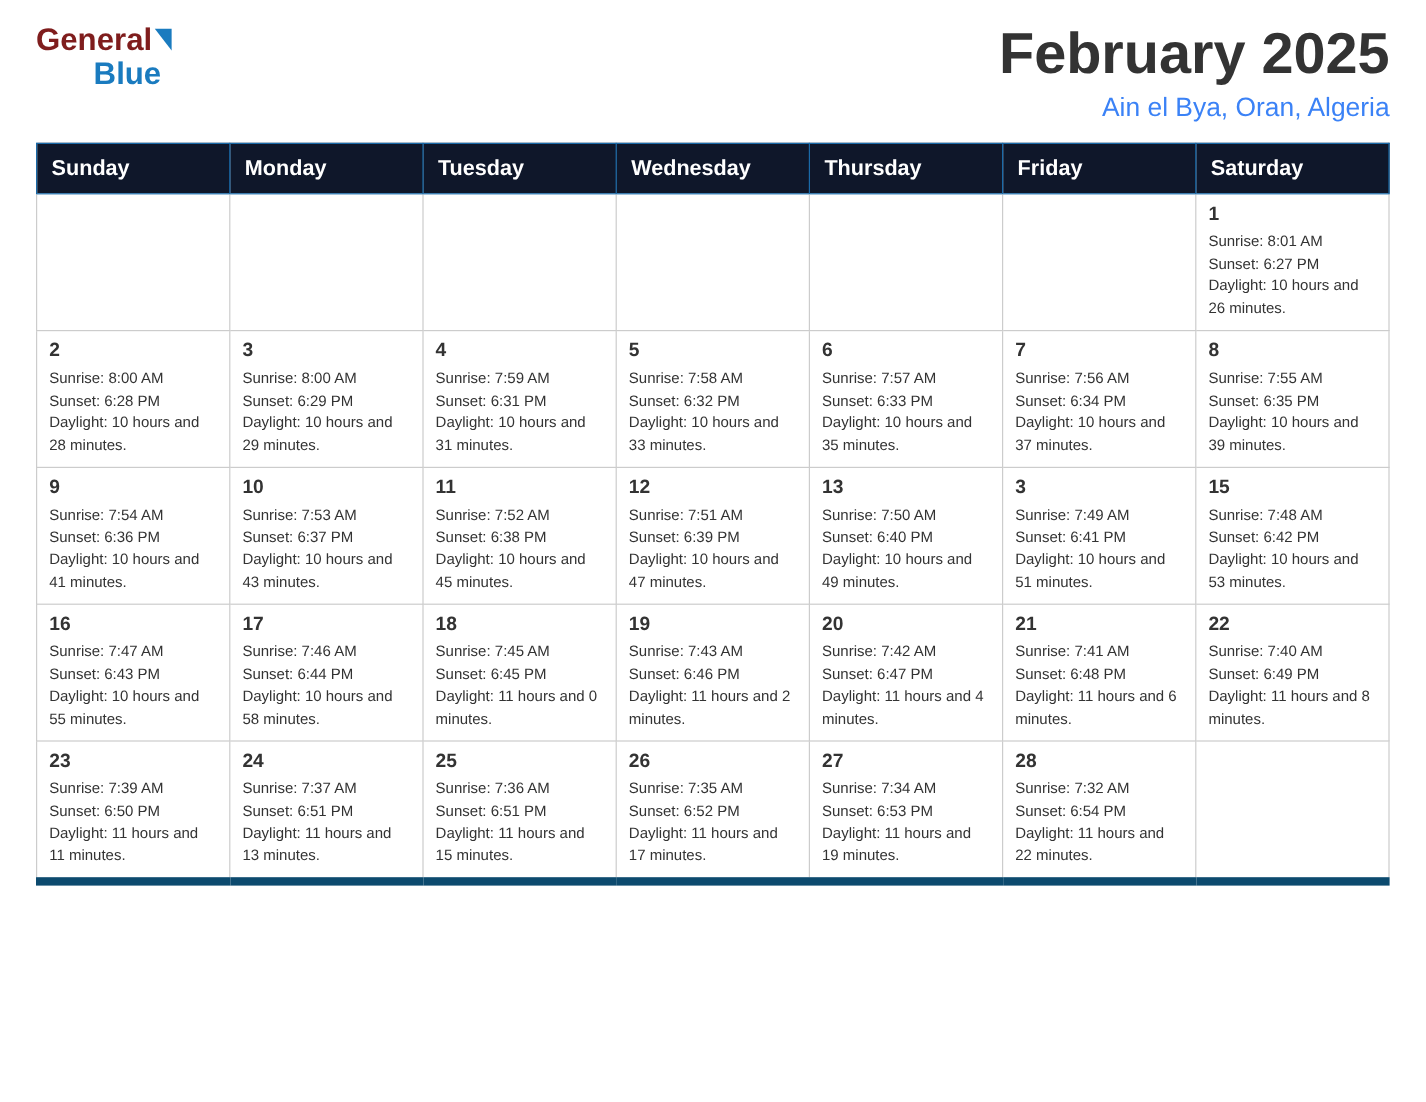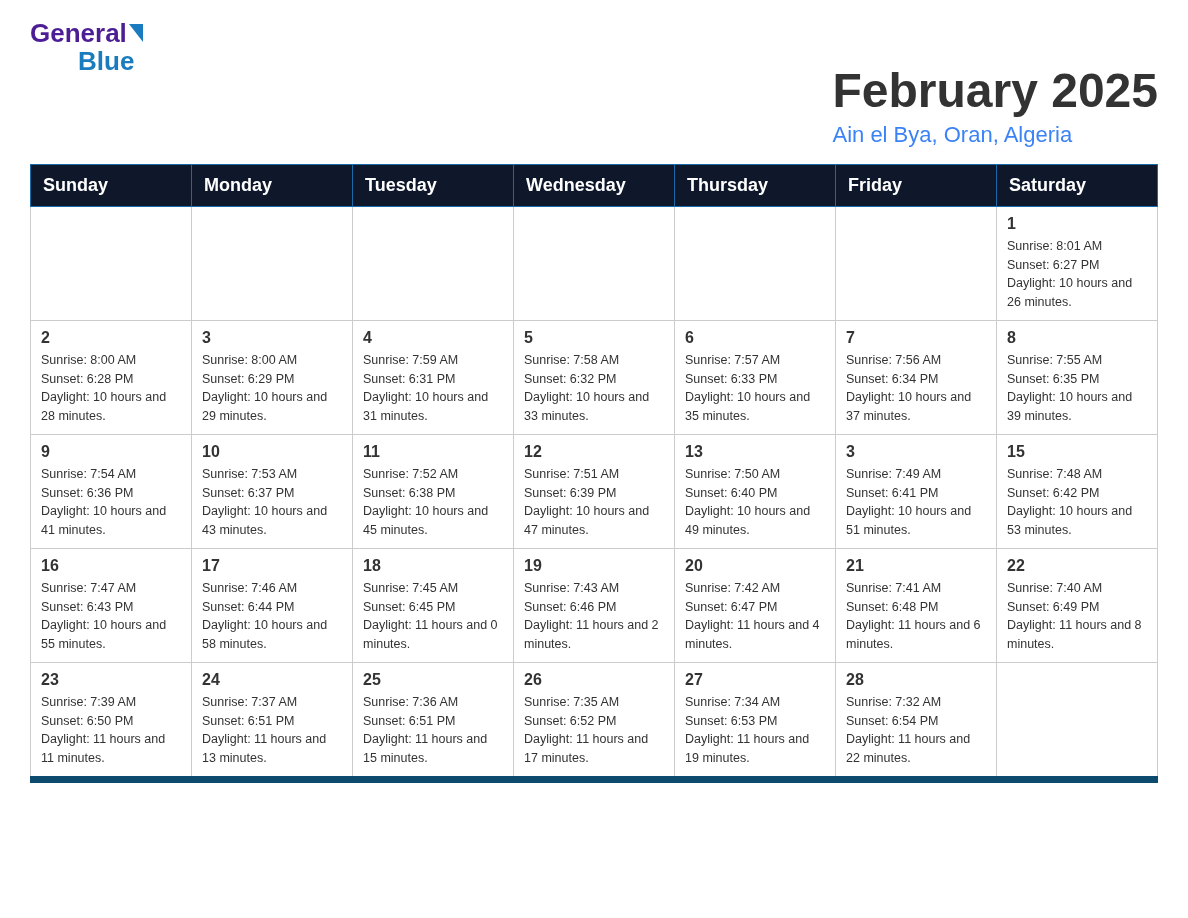--- a/index.html
+++ b/index.html
@@ -23,39 +23,39 @@
       align-items: flex-start;
     }
     .logo-text {
       display: flex;
       align-items: center;
       font-size: 26px;
       font-weight: bold;
       color: #333;
       line-height: 1;
     }
-    .logo-general { color: #4c1d95; }
+    .logo-general { color: #7f1d1d; }
     .logo-arrow {
       display: inline-block;
       width: 0;
       height: 0;
       border-left: 14px solid transparent;
       border-right: 0px solid transparent;
       border-top: 18px solid #1a7bbf;
       margin: 0 2px;
       vertical-align: middle;
     }
     .logo-blue-text {
       color: #1a7bbf;
       font-size: 26px;
       font-weight: bold;
       margin-left: 48px;
     }
     .title-area {
-      margin-top: 45px;
+      text-align: right;
     }
     .calendar-title {
       font-size: 48px;
       font-weight: bold;
       color: #333;
       line-height: 1.1;
     }
     .calendar-subtitle {
       font-size: 22px;
       color: #3b82f6;

